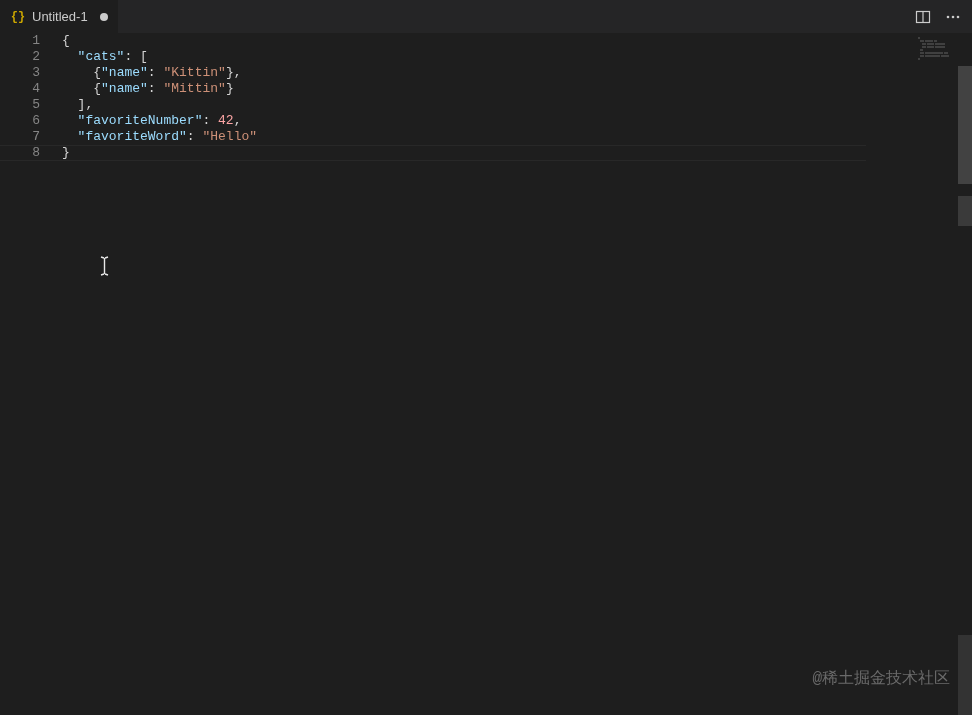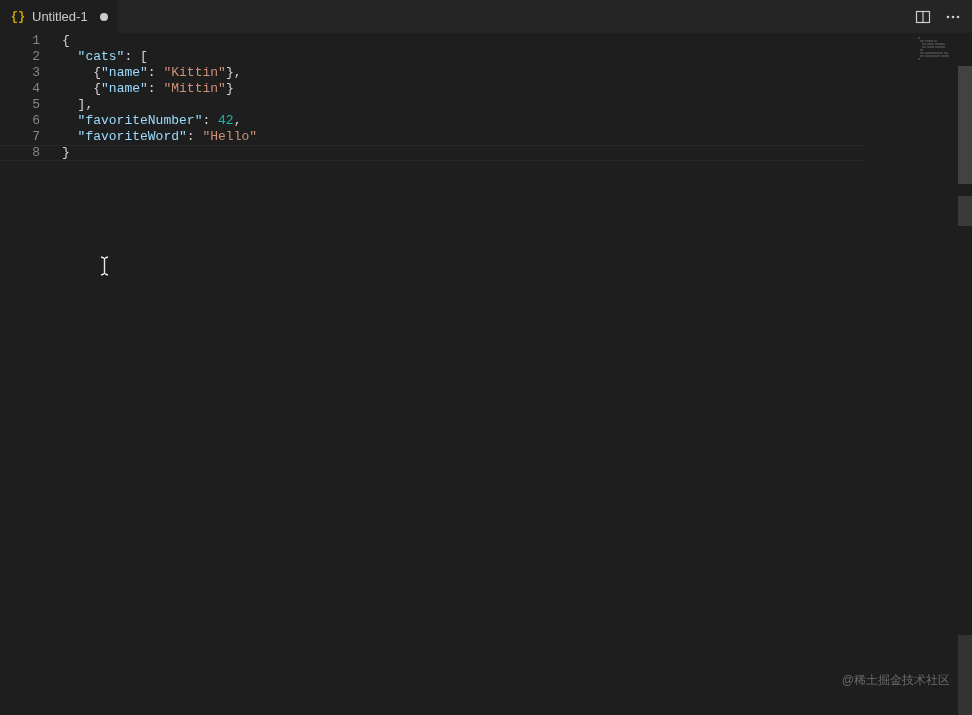--- a/index.html
+++ b/index.html
@@ -83,21 +83,21 @@
       line-height: 16px;
       position: relative;
     }
     .code-line {
       height: 16px;
       white-space: pre;
     }
     .d { color: #d4d4d4; } 
     .k { color: #9cdcfe; } 
     .s { color: #ce9178; } 
-    .n { color: #14b8a6; } 
+    .n { color: #fca5a5; } 
     .p { color: #d4d4d4; }
     .line-hl {
       position: absolute;
       left: 0; right: 106px;
       height: 16px;
       border-top: 1px solid #282828;
       border-bottom: 1px solid #282828;
       pointer-events: none;
     }
     .cursor-hl { top: 112px; }
@@ -137,22 +137,22 @@
       position: absolute;
       left: 100px; top: 256px;
       width: 9px; height: 20px;
       pointer-events: none;
     }
     .watermark {
       position: absolute;
       right: 22px;
       bottom: 26px;
       color: #6a6a6a;
-      font-family: Liberation Sans, sans-serif;
-      font-size: 12px;
+      font-family: Liberation Mono, monospace;
+      font-size: 16px;
     }
   </style>
 </head>
 <body>
 
 <div class="tab-bar">
   <div class="tab-group">
     <div class="tab">
       <span class="tab-icon">{}</span>
       <span class="tab-label">Untitled-1</span>

